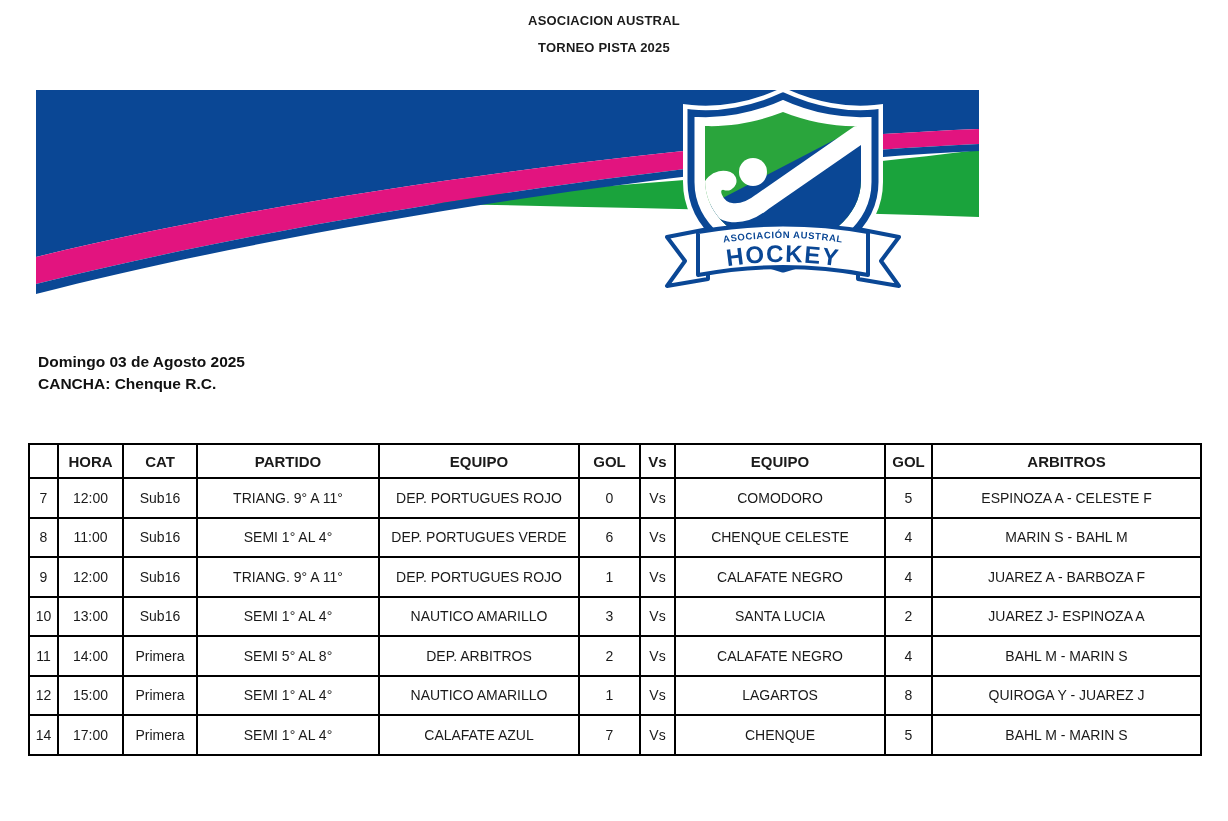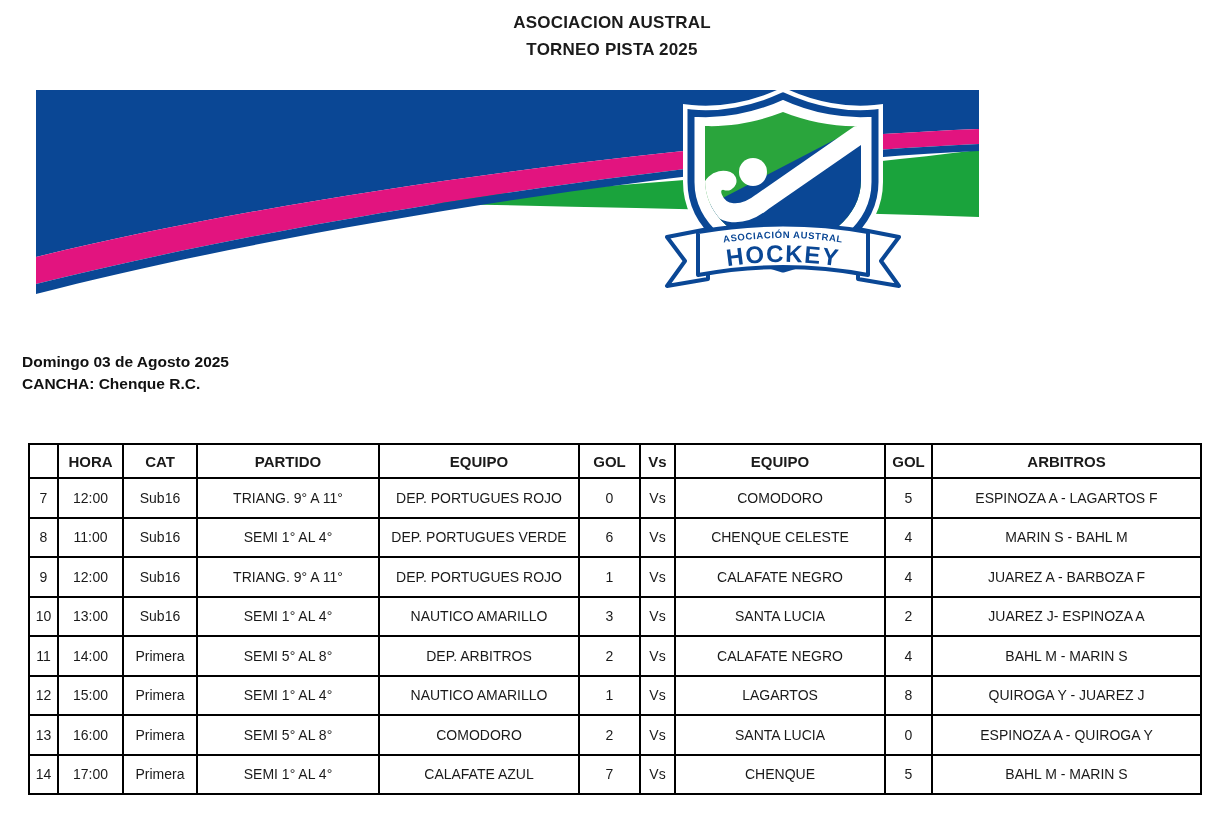--- a/index.html
+++ b/index.html
@@ -5,39 +5,39 @@
   * { margin: 0; padding: 0; box-sizing: border-box; }
   html, body { width: 1228px; height: 821px; background: #ffffff; }
   body {
     position: relative;
     font-family: "Liberation Sans", sans-serif;
     color: #1a1a1a;
     overflow: hidden;
   }
   .doc-title {
     position: absolute;
-    left: 8px; width: 1208px;
+    left: 0; width: 1208px;
     text-align: center;
-    font-size: 17px;
+    font-size: 13px;
     font-weight: bold;
     color: #1b1b1b;
     letter-spacing: 0.2px;
   }
   .doc-title.line1 { top: 13px; }
   .doc-title.line2 { top: 40px; }
 
   .banner {
     position: absolute;
     left: 36px; top: 90px;
     width: 943px; height: 210px;
   }
 
   .event-info {
     position: absolute;
-    left: 22px; top: 351px;
+    left: 38px; top: 351px;
     font-size: 15.5px;
     font-weight: bold;
     line-height: 21.5px;
     color: #111;
   }
 
   table.schedule {
     position: absolute;
     left: 28px; top: 443px;
     width: 1172px;
@@ -153,21 +153,21 @@
       <tr>
         <td>7</td>
         <td>12:00</td>
         <td class="bold">Sub16</td>
         <td class="bold">TRIANG. 9° A 11°</td>
         <td>DEP. PORTUGUES ROJO</td>
         <td>0</td>
         <td class="bold">Vs</td>
         <td>COMODORO</td>
         <td>5</td>
-        <td>ESPINOZA A - LAGARTOS F</td>
+        <td>ESPINOZA A - CELESTE F</td>
       </tr>
       <tr>
         <td>8</td>
         <td>11:00</td>
         <td class="bold">Sub16</td>
         <td class="bold">SEMI 1° AL 4°</td>
         <td>DEP. PORTUGUES VERDE</td>
         <td>6</td>
         <td class="bold">Vs</td>
         <td>CHENQUE CELESTE</td>
@@ -216,32 +216,20 @@
         <td class="bold">Primera</td>
         <td class="bold">SEMI 1° AL 4°</td>
         <td>NAUTICO AMARILLO</td>
         <td>1</td>
         <td class="bold">Vs</td>
         <td>LAGARTOS</td>
         <td>8</td>
         <td>QUIROGA Y - JUAREZ J</td>
       </tr>
       <tr>
-        <td>13</td>
-        <td>16:00</td>
-        <td class="bold">Primera</td>
-        <td class="bold">SEMI 5° AL 8°</td>
-        <td>COMODORO</td>
-        <td>2</td>
-        <td class="bold">Vs</td>
-        <td>SANTA LUCIA</td>
-        <td>0</td>
-        <td>ESPINOZA A - QUIROGA Y</td>
-      </tr>
-      <tr>
         <td>14</td>
         <td>17:00</td>
         <td class="bold">Primera</td>
         <td class="bold">SEMI 1° AL 4°</td>
         <td>CALAFATE AZUL</td>
         <td>7</td>
         <td class="bold">Vs</td>
         <td>CHENQUE</td>
         <td>5</td>
         <td>BAHL M - MARIN S</td>

